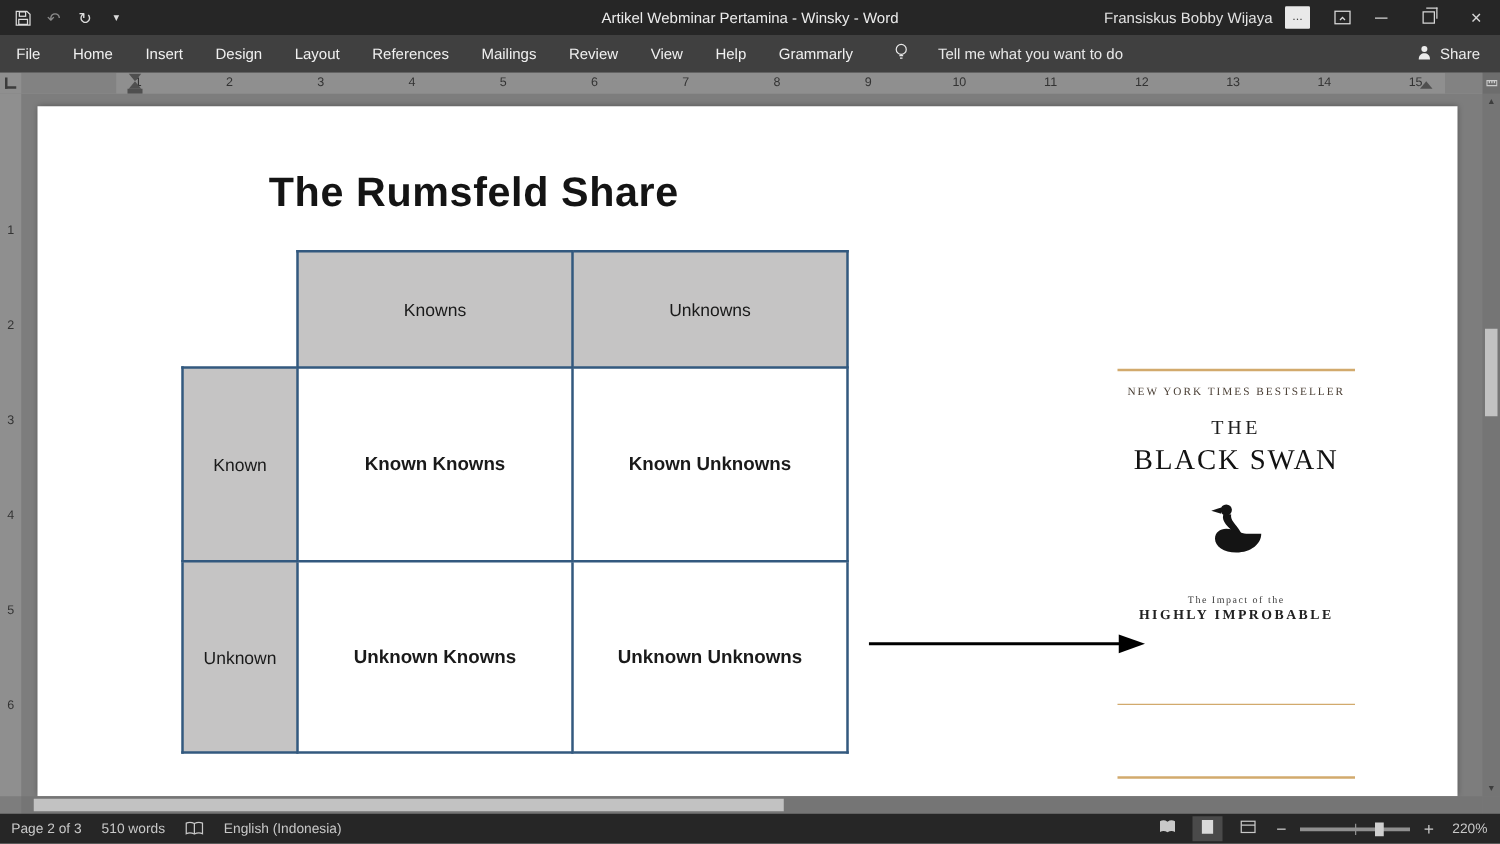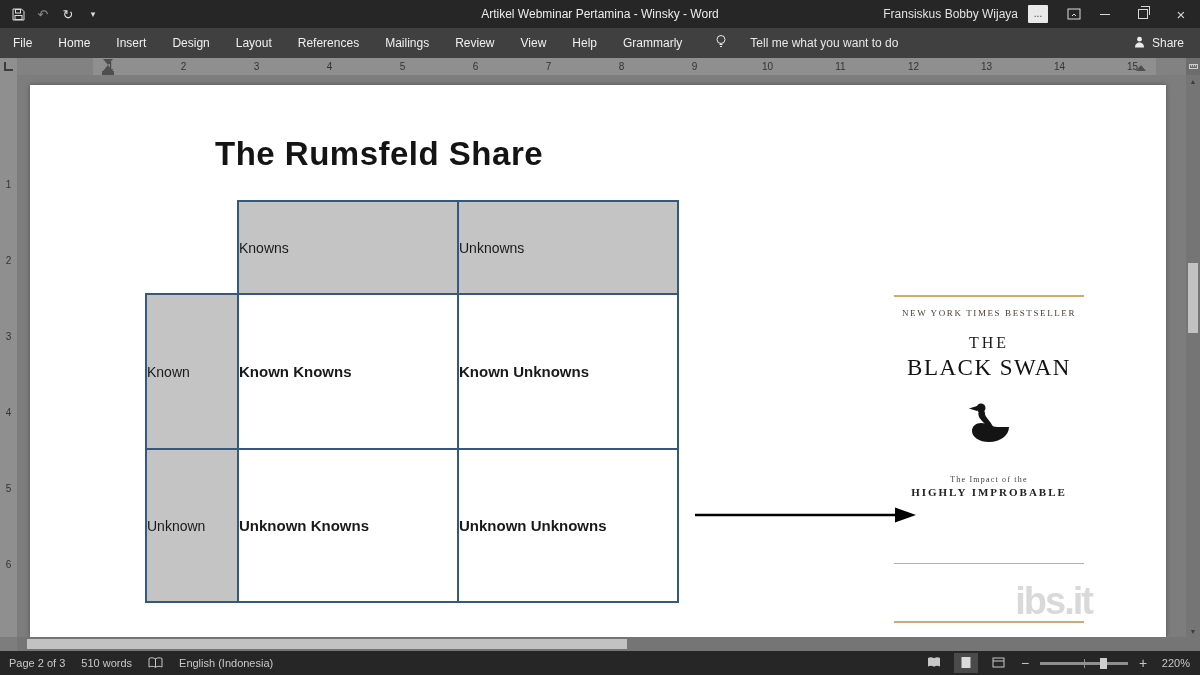--- a/index.html
+++ b/index.html
@@ -60,21 +60,21 @@
            color:#333;font-size:10px;}
   .v-num{position:absolute;left:0;width:17px;text-align:center;}
 
   .page{position:absolute;left:30px;top:10px;width:1136px;height:552px;background:#ffffff;
         box-shadow:0 0 5px rgba(0,0,0,.35);}
   .doc-heading{position:absolute;left:185px;top:50px;margin:0;font-size:33px;font-weight:700;
                color:#141414;letter-spacing:.5px;}
 
   .matrix{position:absolute;left:115px;top:115px;display:table;border-collapse:collapse;}
   .mrow{display:table-row;}
-  .mcell{display:table-cell;border:2px solid #33597f;vertical-align:middle;
+  .mcell{display:table-cell;border:2px solid #33597f;text-align:center;vertical-align:middle;
          font-size:14px;color:#1a1a1a;}
   .corner{border:none;width:90px;}
   .hdr{width:218px;height:91px;background:#c5c4c4;}
   .rowlbl{width:90px;background:#c5c4c4;}
   .r2{height:153px;} .r3{height:151px;}
   .body-cell{width:218px;background:#fff;font-weight:700;font-size:15px;}
 
   .arrow{position:absolute;left:665px;top:420px;z-index:3;}
 
   .book{position:absolute;left:862px;top:210px;width:194px;height:328px;z-index:2;
@@ -269,21 +269,20 @@
             <path d="M11 5 L3 7.5 L11 10 Z" fill="#141414"></path>
             <circle cx="15" cy="7" r="4.5" fill="#141414"></circle>
             <path d="M13 10 C11 14 14 18 17 21 C20 24 21 26 20 29 L28 30 C28 25 24 21 21 17 C19 14.5 18.5 12 19 10.5 Z" fill="#141414"></path>
             <path d="M23 41 C13 41 6 36 6 30 C6 25 10 22 15 22 C22 22 27 26 31 26 L43 26 C43 34 35 41 23 41 Z" fill="#141414"></path>
           </svg>
         </div>
         <div class="bk-sub1">The Impact of the</div>
         <div class="bk-sub2">HIGHLY IMPROBABLE</div>
         <span class="gold-thin"></span>
         <span class="gold bottom"></span>
-        <div class="bk-watermark">ibs.it</div>
       </div>
     </div>
 
     <div class="v-scrollbar">
       <span class="scroll-arrow" style="top:0">▲</span>
       <span class="v-thumb"></span>
       <span class="scroll-arrow" style="bottom:0">▼</span>
     </div>
     <div class="h-scrollbar">
       <span class="h-thumb"></span>

